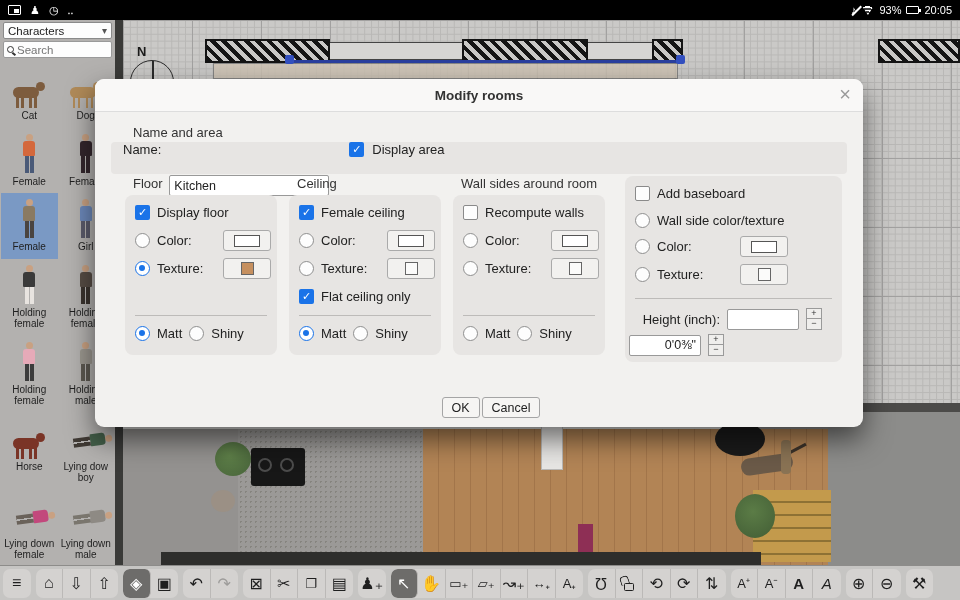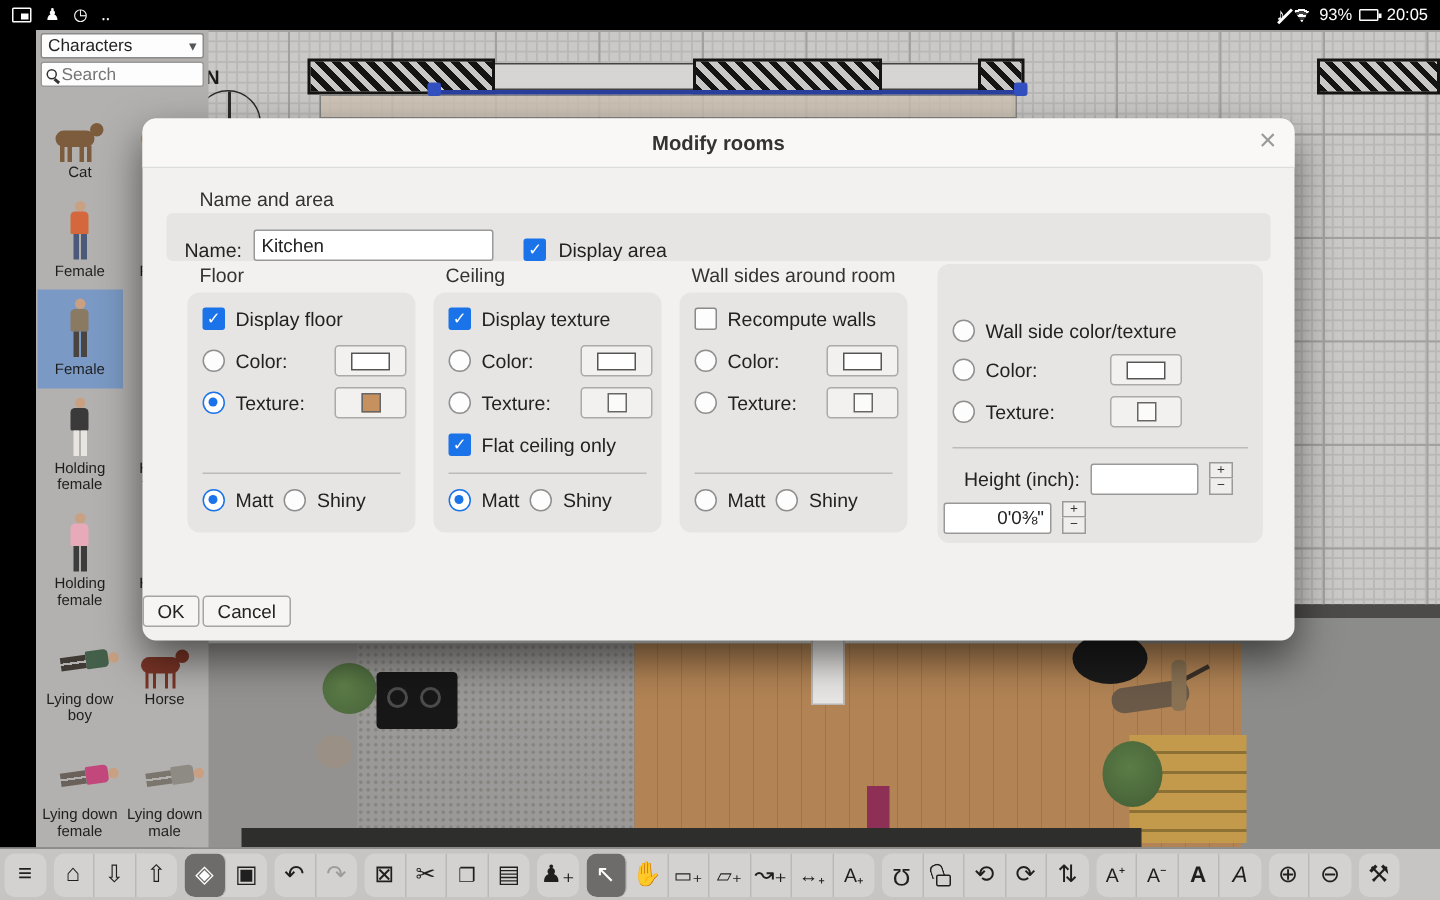--- a/index.html
+++ b/index.html
@@ -17,21 +17,21 @@
   .sb-mute { position:relative; }
   .sb-mute::after { content:""; position:absolute; left:-1px; top:5px; width:13px; height:1.5px; background:#fff; transform:rotate(-45deg); }
   .sb-wifi { width:13px; height:10px;
     background:radial-gradient(circle at 50% 100%, #fff 0 2px, rgba(255,255,255,.25) 2px 4px, #fff 4px 5.5px, rgba(255,255,255,.25) 5.5px 7.5px, #fff 7.5px 9px, transparent 9px);
     clip-path:polygon(50% 100%, 0 0, 100% 0); }
   .sb-batt { width:13px; height:8px; border:1px solid #fff; border-radius:1px; position:relative; padding:1px; }
   .sb-batt::after { content:""; position:absolute; right:-3px; top:2px; width:2px; height:3px; background:#fff; }
   .sb-batt .fill { height:100%; width:90%; background:#fff; }
 
   
-  .sidebar { position:absolute; left:0; top:20px; width:115px; height:545px; background:#b3b1af; z-index:30; overflow:hidden;margin-left:24px; }
+  .sidebar { position:absolute; left:0; top:20px; width:115px; height:545px; background:#b3b1af; z-index:30; overflow:hidden; }
   .cat-select { margin:2px 3px 0 3px; height:17px; background:#fdfdfd; border:1px solid #8a8a8a; border-radius:2px;
     display:flex; align-items:center; font-size:11.5px; color:#222; padding:0 4px; }
   .cat-select .chev { margin-left:auto; font-size:10px; color:#555; }
   .search-box { margin:2px 3px; height:17px; background:#fdfdfd; border:1px solid #9a9a9a; border-radius:2px;
     display:flex; align-items:center; padding:0 3px; gap:3px; }
   .mag-s { width:7px; height:7px; border:1.6px solid #333; border-radius:50%; position:relative; flex:none; }
   .mag-s::after { content:""; position:absolute; left:5px; top:5px; width:4px; height:1.6px; background:#333; transform:rotate(40deg); transform-origin:0 0; }
   .search-box input { border:none; outline:none; width:100%; font-size:11.5px; background:transparent; color:#333; font-family:inherit; }
   .item-grid { display:grid; grid-template-columns:1fr 1fr; padding:2px 1px 0 1px; }
   .s-item { display:flex; flex-direction:column; align-items:center; padding:4px 0 6px 0; }
@@ -95,21 +95,21 @@
   
   .dialog { position:absolute; left:95px; top:79px; width:768px; height:348px; background:#f2f1ef;
     border-radius:9px; box-shadow:0 12px 28px rgba(0,0,0,.55); z-index:50; }
   .dlg-header { position:absolute; left:0; top:0; right:0; height:33px; background:#f9f8f7;
     border-bottom:1px solid #ddd; border-radius:9px 9px 0 0; }
   .dlg-title { text-align:center; line-height:33px; font-size:13.5px; font-weight:bold; color:#333; }
   .dlg-close { position:absolute; right:12px; top:4px; font-size:20px; color:#9a9a9a; cursor:default; }
   .sec-label { font-size:13px; color:#333; }
   .name-sec-label { position:absolute; left:38px; top:46px; }
   .name-strip { position:absolute; left:16px; top:63px; width:736px; height:32px; background:#e7e5e3;
-    border-radius:4px; display:flex; align-items:flex-end; padding:0 12px; gap:8px; font-size:13px; color:#222; }
+    border-radius:4px; display:flex; align-items:flex-start; padding:0 12px; gap:8px; font-size:13px; color:#222; }
   .txt-input { height:21px; border:1px solid #999; border-radius:2px; background:#fff; font-size:12.5px;
     font-family:inherit; padding:0 4px; color:#222; outline:none; }
   .name-input { width:160px;margin-top:33px; }
   .cb { width:15px; height:15px; border-radius:2px; flex:none; display:inline-flex; align-items:center; justify-content:center; }
   .cb.on { background:#1a73e8; color:#fff; font-size:11px; }
   .cb.off { background:#fdfdfd; border:1.6px solid #8a8a8a; }
   .rad { width:15px; height:15px; border-radius:50%; flex:none; position:relative; }
   .rad.on { border:1.8px solid #1a73e8; background:#fff; }
   .rad.on::after { content:""; position:absolute; left:2.6px; top:2.6px; width:6.5px; height:6.5px; border-radius:50%; background:#1a73e8; }
   .rad.off { border:1.8px solid #8f8f8f; background:#fdfdfd; }
@@ -121,21 +121,21 @@
   .prow { position:absolute; left:10px; right:8px; display:flex; align-items:center; gap:7px; font-size:13px; color:#222; }
   .swatch-btn { height:21px; width:48px; background:#f2f1ef; border:1px solid #aaa; border-radius:3px;
     display:inline-flex; align-items:center; justify-content:center; }
   .sw-rect { width:26px; height:12px; background:#fff; border:1.4px solid #555; }
   .sw-sq { width:13px; height:13px; border:1.4px solid #666; background:#fbfbfa; }
   .pdiv { position:absolute; left:10px; right:10px; height:1px; background:#bdbbb9; }
   .spin { display:flex; flex-direction:column; width:16px; }
   .spin span { height:11px; border:1px solid #9a9a9a; background:#efeeec; font-size:9px; line-height:9px; text-align:center; color:#333; }
   .spin span+span { border-top:none; }
   .num-input { text-align:right; }
-  .dlg-buttons { position:absolute; left:0; top:318px; width:100%; display:flex; gap:2px; }
+  .dlg-buttons { position:absolute; left:12px; top:318px; width:100%; display:flex; justify-content:center; gap:2px; }
   .btn { height:21px; padding:0 9px; background:#f6f5f3; border:1px solid #a5a5a5; border-radius:3px;
     font-size:12.5px; color:#222; display:inline-flex; align-items:center; font-family:inherit; }
 
   
   .toolbar { position:absolute; left:0; bottom:0; width:960px; height:35px; background:#c6c5c3;
     border-top:1px solid #8d8c8a; display:flex; align-items:center; gap:5px; padding:0 3px; z-index:55; }
   .tgroup { display:flex; background:#d4d2d0; border-radius:7px; overflow:hidden; }
   .tbtn { width:27.5px; height:29px; display:flex; align-items:center; justify-content:center;
     font-size:16px; color:#1f1f1f; border-right:1px solid #bbb9b7; background:transparent; }
   .tbtn:last-child { border-right:none; }
@@ -299,43 +299,43 @@
               <span class="torso" style="background: rgb(154, 150, 142);"></span>
               <span class="legs" style="background: linear-gradient(90deg, rgb(92, 88, 80) 0px, rgb(92, 88, 80) 42%, transparent 42%, transparent 58%, rgb(92, 88, 80) 58%);"></span>
             </div>
           </div>
         </div>
         <div class="s-label">Holding
 male</div>
       </div>
       <div class="s-item">
         <div class="thumb">
-          <div class="lyw">
-            <div class="fig">
-              <span class="head"></span>
-              <span class="torso" style="background: rgb(68, 96, 74);"></span>
-              <span class="legs" style="background: linear-gradient(90deg, rgb(64, 58, 52) 0px, rgb(64, 58, 52) 42%, transparent 42%, transparent 58%, rgb(64, 58, 52) 58%);"></span>
-            </div>
-          </div>
-        </div>
-        <div class="s-label">Lying dow
-boy</div>
-      </div>
-      <div class="s-item">
-        <div class="thumb">
           <div class="ani">
             <span class="abody" style="background: rgb(122, 52, 38);"></span>
             <span class="ahead" style="background: rgb(122, 52, 38);"></span>
             <span class="aleg" style="left: 3px; background: rgb(122, 52, 38);"></span>
             <span class="aleg" style="left: 8px; background: rgb(122, 52, 38);"></span>
             <span class="aleg" style="left: 16px; background: rgb(122, 52, 38);"></span>
             <span class="aleg" style="left: 21px; background: rgb(122, 52, 38);"></span>
           </div>
         </div>
         <div class="s-label">Horse</div>
+      </div>
+      <div class="s-item">
+        <div class="thumb">
+          <div class="lyw">
+            <div class="fig">
+              <span class="head"></span>
+              <span class="torso" style="background: rgb(68, 96, 74);"></span>
+              <span class="legs" style="background: linear-gradient(90deg, rgb(64, 58, 52) 0px, rgb(64, 58, 52) 42%, transparent 42%, transparent 58%, rgb(64, 58, 52) 58%);"></span>
+            </div>
+          </div>
+        </div>
+        <div class="s-label">Lying dow
+boy</div>
       </div>
       <div class="s-item">
         <div class="thumb">
           <div class="lyw">
             <div class="fig">
               <span class="head"></span>
               <span class="torso" style="background: rgb(194, 72, 124);"></span>
               <span class="legs" style="background: linear-gradient(90deg, rgb(106, 98, 90) 0px, rgb(106, 98, 90) 42%, transparent 42%, transparent 58%, rgb(106, 98, 90) 58%);"></span>
             </div>
           </div>
@@ -442,21 +442,21 @@
         <span>Shiny</span>
       </div>
     </div>
   </div>
 
   <div class="col" style="left:194px;">
     <div class="col-h">Ceiling</div>
     <div class="panel p-std">
       <div class="prow" style="top:10px;">
         <span class="cb on">✓</span>
-        <span>Display texture</span>
+        <span>Female ceiling</span>
       </div>
       <div class="prow" style="top:38px;">
         <span class="rad off"></span>
         <span>Color:</span>
         <span class="swatch-btn" style="position:absolute; left:88px;">
             <span class="sw-rect"></span>
           </span>
       </div>
       <div class="prow" style="top:66px;">
         <span class="rad off"></span>
@@ -505,20 +505,24 @@
         <span class="rad off"></span>
         <span>Matt</span>
         <span class="rad off"></span>
         <span>Shiny</span>
       </div>
     </div>
   </div>
 
   <div class="col" style="left:530px;">
     <div class="panel p-big">
+      <div class="prow" style="top:10px;">
+        <span class="cb off"></span>
+        <span>Add baseboard</span>
+      </div>
       <div class="prow" style="top:37px;">
         <span class="rad off"></span>
         <span>Wall side color/texture</span>
       </div>
       <div class="prow" style="top:63px;">
         <span class="rad off"></span>
         <span>Color:</span>
         <span class="swatch-btn" style="position:absolute; left:105px;">
             <span class="sw-rect"></span>
           </span>

